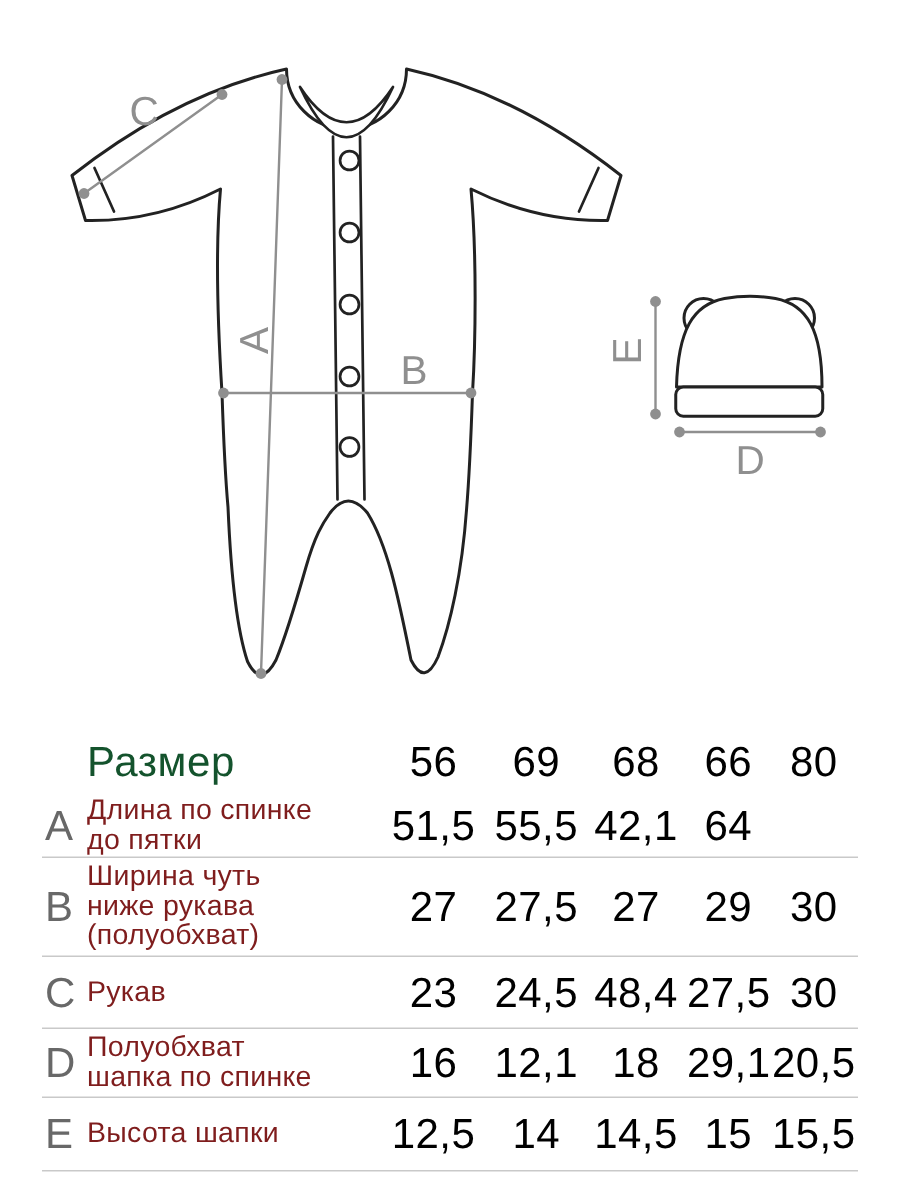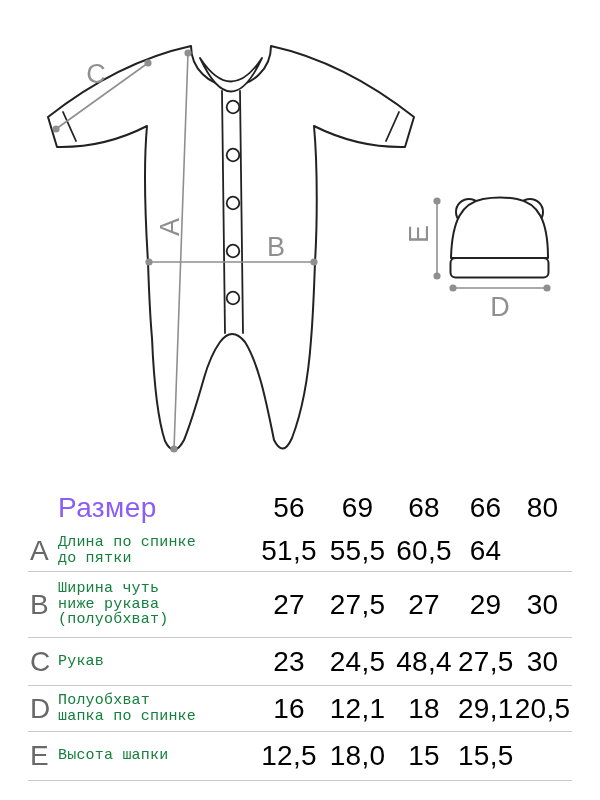--- a/index.html
+++ b/index.html
@@ -20,27 +20,27 @@
   .t-header{height:44px;}
   .row-a{height:41px;}
   .row-b{height:65px;}
   .row-c{height:47px;}
   .row-d{height:45px;}
   .row-e{height:48px;}
   .cell-letter{
     font-size:28px;color:#686868;padding-left:2px;letter-spacing:.5px;
   }
   .cell-label{
-    font-size:15px;line-height:1.05;color:#15803d;white-space:pre-line;
-    padding-right:4px;letter-spacing:.2px;font-family:Liberation Mono, monospace;
+    font-size:19px;line-height:1.05;color:#7f1d1d;white-space:pre-line;
+    padding-right:4px;letter-spacing:.2px;
   }
   .cell-size,.cell-val{
     font-size:28px;text-align:center;color:#000000;letter-spacing:.3px;
   }
-  .header-label{font-size:28px;letter-spacing:.4px;color:#8b5cf6;}
+  .header-label{font-size:28px;letter-spacing:.4px;color:#14532d;}
 </style>
 </head>
 <body>
 
 <div class="canvas">
 
   <div class="diagram-wrap">
     <svg width="600" height="480" viewBox="0 0 600 480">
 
       <g stroke="#222222" stroke-width="2" fill="#ffffff" stroke-linejoin="round" stroke-linecap="round">
@@ -126,21 +126,21 @@
       <div class="cell-size">66</div>
       <div class="cell-size">80</div>
     </div>
 
     <div class="trow bordered row-a">
       <div class="cell-letter">A</div>
       <div class="cell-label">Длина по спинке
 до пятки</div>
       <div class="cell-val">51,5</div>
       <div class="cell-val">55,5</div>
-      <div class="cell-val">60,5</div>
+      <div class="cell-val">42,1</div>
       <div class="cell-val">64</div>
     </div>
 
     <div class="trow bordered row-b">
       <div class="cell-letter">B</div>
       <div class="cell-label">Ширина чуть
 ниже рукава
 (полуобхват)</div>
       <div class="cell-val">27</div>
       <div class="cell-val">27,5</div>
@@ -167,19 +167,20 @@
       <div class="cell-val">12,1</div>
       <div class="cell-val">18</div>
       <div class="cell-val">29,1</div>
       <div class="cell-val">20,5</div>
     </div>
 
     <div class="trow bordered row-e">
       <div class="cell-letter">E</div>
       <div class="cell-label">Высота шапки</div>
       <div class="cell-val">12,5</div>
-      <div class="cell-val">18,0</div>
+      <div class="cell-val">14</div>
+      <div class="cell-val">14,5</div>
       <div class="cell-val">15</div>
       <div class="cell-val">15,5</div>
     </div>
 
   </div>
 </div>
 
 </body></html>

